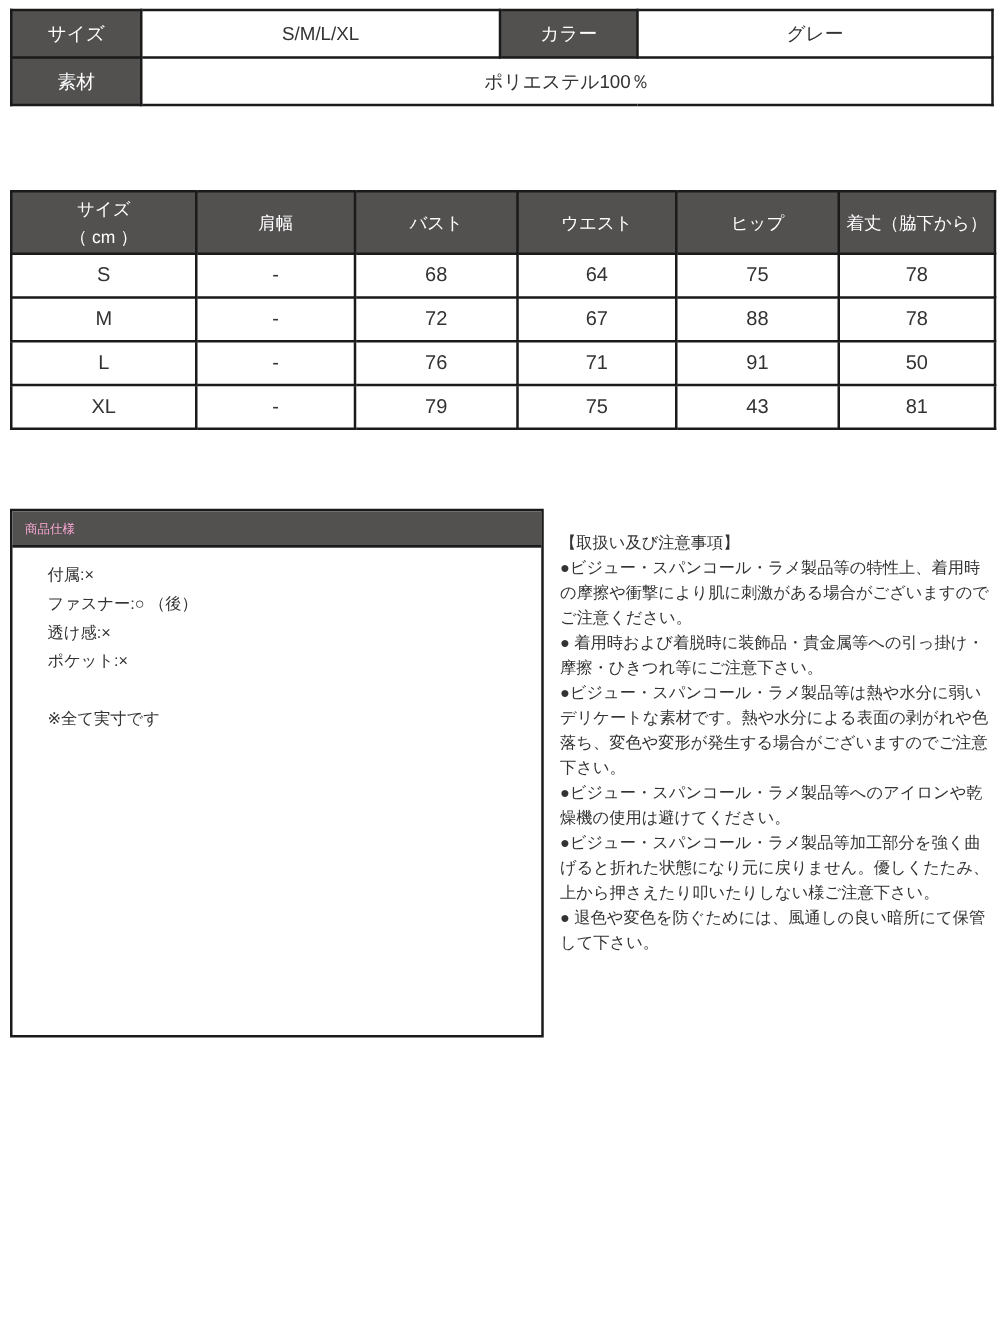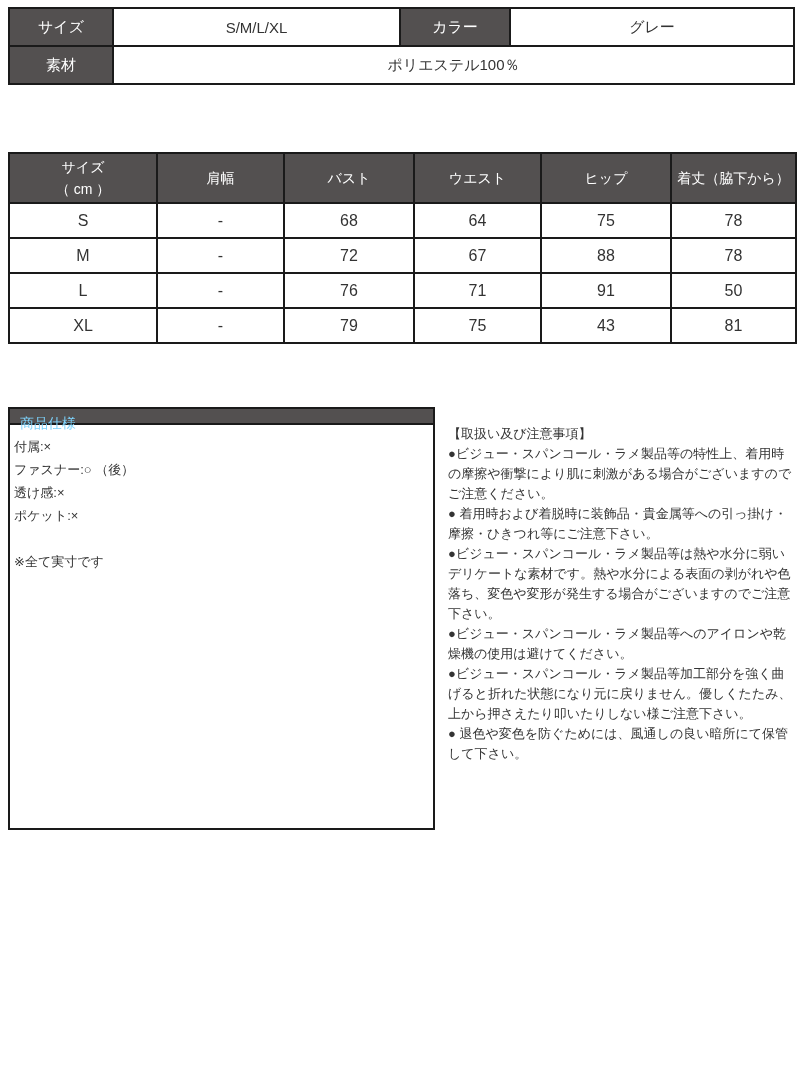--- a/index.html
+++ b/index.html
@@ -39,25 +39,25 @@
     height:35px;font-size:16px;text-align:center;vertical-align:middle;
     background:#ffffff;
   }
 
   
   .spec-box{
     position:absolute;left:8px;top:407px;width:427px;height:423px;
     border:2px solid var(--border);background:#ffffff;
   }
   .spec-box-header{
-    background:var(--header-bg);color:#7dd3fc;
-    height:16px;line-height:29px;padding-left:10px;
-    font-size:14px;border-bottom:2px solid var(--border);
+    background:var(--header-bg);color:#f9a8d4;
+    height:29px;line-height:29px;padding-left:10px;
+    font-size:10px;border-bottom:2px solid var(--border);
   }
-  .spec-box-body{padding:10px 4px;font-size:13px;line-height:23px;}
+  .spec-box-body{padding:10px 28px;font-size:13px;line-height:23px;}
   .spec-note{margin-top:23px;}
 
   
   .precautions{
     position:absolute;left:448px;top:424px;width:348px;
     font-size:13px;line-height:20px;
   }
   .precautions p{margin:0;}
 </style>
 </head>

